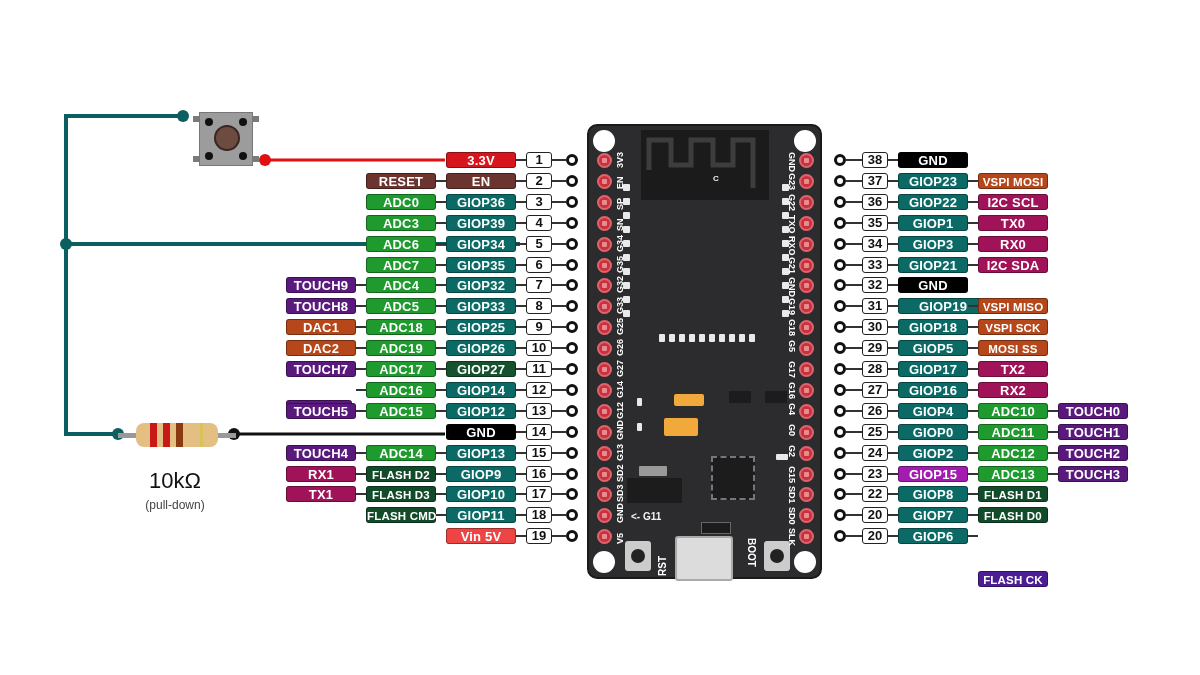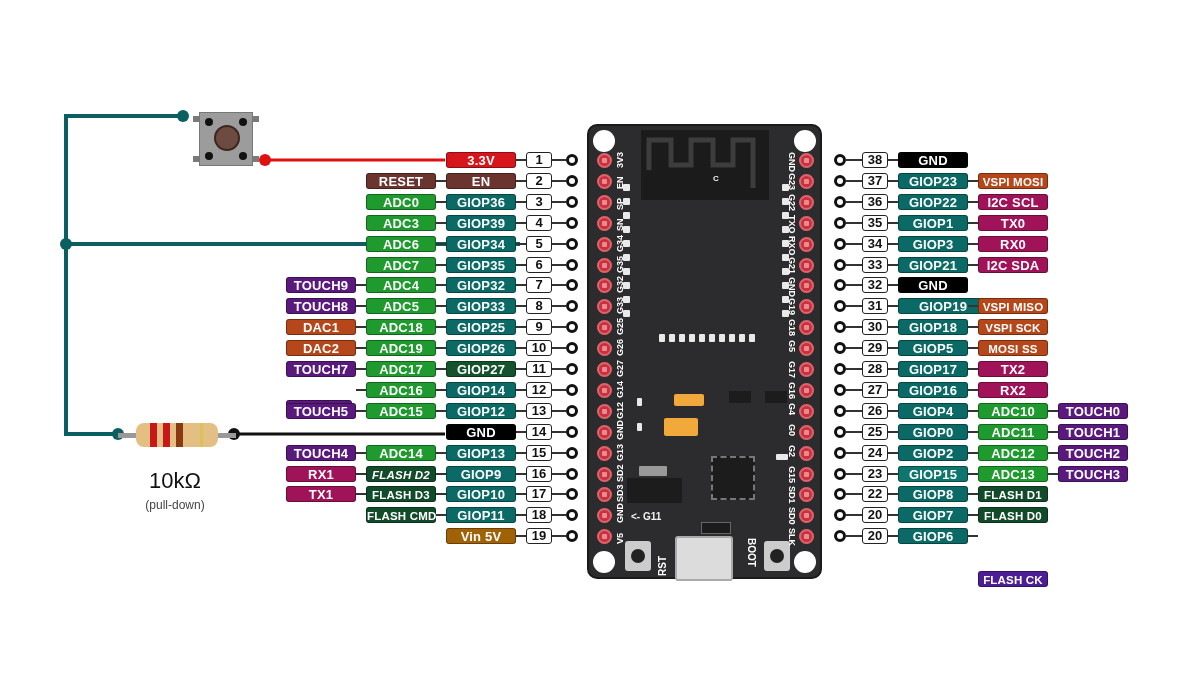--- a/index.html
+++ b/index.html
@@ -340,21 +340,21 @@
     <div class="link" style="left: 436px; top: 451.6px; width: 10px;"></div>
     <div class="chip" style="background: rgb(31, 154, 46); left: 366px; top: 444.6px; width: 70px;">ADC14</div>
     <div class="link" style="left: 356px; top: 451.6px; width: 10px;"></div>
     <div class="chip" style="background: rgb(90, 26, 125); left: 286px; top: 444.6px; width: 70px;">TOUCH4</div>
     <div class="ring" style="left: 566px; top: 467.5px;"></div>
     <div class="link" style="left: 552px; top: 472.5px; width: 14px;"></div>
     <div class="num" style="left: 526px; top: 465.5px;">16</div>
     <div class="link" style="left: 516px; top: 472.5px; width: 10px;"></div>
     <div class="chip" style="background: rgb(11, 106, 102); left: 446px; top: 465.5px; width: 70px;">GIOP9</div>
     <div class="link" style="left: 436px; top: 472.5px; width: 10px;"></div>
-    <div class="chip small" style="background: rgb(18, 75, 42); left: 366px; top: 465.5px; width: 70px; font-style: italic;">FLASH D2</div>
+    <div class="chip small" style="background: rgb(18, 75, 42); left: 366px; top: 465.5px; width: 70px;">FLASH D2</div>
     <div class="link" style="left: 356px; top: 472.5px; width: 10px;"></div>
     <div class="chip" style="background: rgb(160, 19, 88); left: 286px; top: 465.5px; width: 70px;">RX1</div>
     <div class="ring" style="left: 566px; top: 488.4px;"></div>
     <div class="link" style="left: 552px; top: 493.4px; width: 14px;"></div>
     <div class="num" style="left: 526px; top: 486.4px;">17</div>
     <div class="link" style="left: 516px; top: 493.4px; width: 10px;"></div>
     <div class="chip" style="background: rgb(11, 106, 102); left: 446px; top: 486.4px; width: 70px;">GIOP10</div>
     <div class="link" style="left: 436px; top: 493.4px; width: 10px;"></div>
     <div class="chip small" style="background: rgb(18, 75, 42); left: 366px; top: 486.4px; width: 70px;">FLASH D3</div>
     <div class="link" style="left: 356px; top: 493.4px; width: 10px;"></div>
@@ -363,21 +363,21 @@
     <div class="link" style="left: 552px; top: 514.3px; width: 14px;"></div>
     <div class="num" style="left: 526px; top: 507.3px;">18</div>
     <div class="link" style="left: 516px; top: 514.3px; width: 10px;"></div>
     <div class="chip" style="background: rgb(11, 106, 102); left: 446px; top: 507.3px; width: 70px;">GIOP11</div>
     <div class="link" style="left: 436px; top: 514.3px; width: 10px;"></div>
     <div class="chip small" style="background: rgb(18, 75, 42); left: 366px; top: 507.3px; width: 70px;">FLASH CMD</div>
     <div class="ring" style="left: 566px; top: 530.2px;"></div>
     <div class="link" style="left: 552px; top: 535.2px; width: 14px;"></div>
     <div class="num" style="left: 526px; top: 528.2px;">19</div>
     <div class="link" style="left: 516px; top: 535.2px; width: 10px;"></div>
-    <div class="chip" style="background: #a16207; left: 446px; top: 528.2px; width: 70px;">Vin 5V</div>
+    <div class="chip" style="background: #ef4444; left: 446px; top: 528.2px; width: 70px;">Vin 5V</div>
     <div class="ring" style="left: 834px; top: 154px;"></div>
     <div class="link" style="left: 846px; top: 159px; width: 16px;"></div>
     <div class="num" style="left: 862px; top: 152px;">38</div>
     <div class="link" style="left: 888px; top: 159px; width: 10px;"></div>
     <div class="chip" style="background: rgb(0, 0, 0); left: 898px; top: 152px; width: 70px;">GND</div>
     <div class="ring" style="left: 834px; top: 174.9px;"></div>
     <div class="link" style="left: 846px; top: 179.9px; width: 16px;"></div>
     <div class="num" style="left: 862px; top: 172.9px;">37</div>
     <div class="link" style="left: 888px; top: 179.9px; width: 10px;"></div>
     <div class="chip" style="background: rgb(11, 106, 102); left: 898px; top: 172.9px; width: 70px;">GIOP23</div>
@@ -475,21 +475,21 @@
     <div class="link" style="left: 888px; top: 451.6px; width: 10px;"></div>
     <div class="chip" style="background: rgb(11, 106, 102); left: 898px; top: 444.6px; width: 70px;">GIOP2</div>
     <div class="link" style="left: 968px; top: 451.6px; width: 10px;"></div>
     <div class="chip" style="background: rgb(31, 154, 46); left: 978px; top: 444.6px; width: 70px;">ADC12</div>
     <div class="link" style="left: 1048px; top: 451.6px; width: 10px;"></div>
     <div class="chip" style="background: rgb(90, 26, 125); left: 1058px; top: 444.6px; width: 70px;">TOUCH2</div>
     <div class="ring" style="left: 834px; top: 467.5px;"></div>
     <div class="link" style="left: 846px; top: 472.5px; width: 16px;"></div>
     <div class="num" style="left: 862px; top: 465.5px;">23</div>
     <div class="link" style="left: 888px; top: 472.5px; width: 10px;"></div>
-    <div class="chip" style="background: #0f766e; left: 898px; top: 465.5px; width: 70px;">GIOP15</div>
+    <div class="chip" style="background: #a21caf; left: 898px; top: 465.5px; width: 70px;">GIOP15</div>
     <div class="link" style="left: 968px; top: 472.5px; width: 10px;"></div>
     <div class="chip" style="background: rgb(31, 154, 46); left: 978px; top: 465.5px; width: 70px;">ADC13</div>
     <div class="link" style="left: 1048px; top: 472.5px; width: 10px;"></div>
     <div class="chip" style="background: rgb(90, 26, 125); left: 1058px; top: 465.5px; width: 70px;">TOUCH3</div>
     <div class="ring" style="left: 834px; top: 488.4px;"></div>
     <div class="link" style="left: 846px; top: 493.4px; width: 16px;"></div>
     <div class="num" style="left: 862px; top: 486.4px;">22</div>
     <div class="link" style="left: 888px; top: 493.4px; width: 10px;"></div>
     <div class="chip" style="background: rgb(11, 106, 102); left: 898px; top: 486.4px; width: 70px;">GIOP8</div>
     <div class="link" style="left: 968px; top: 493.4px; width: 10px;"></div>

